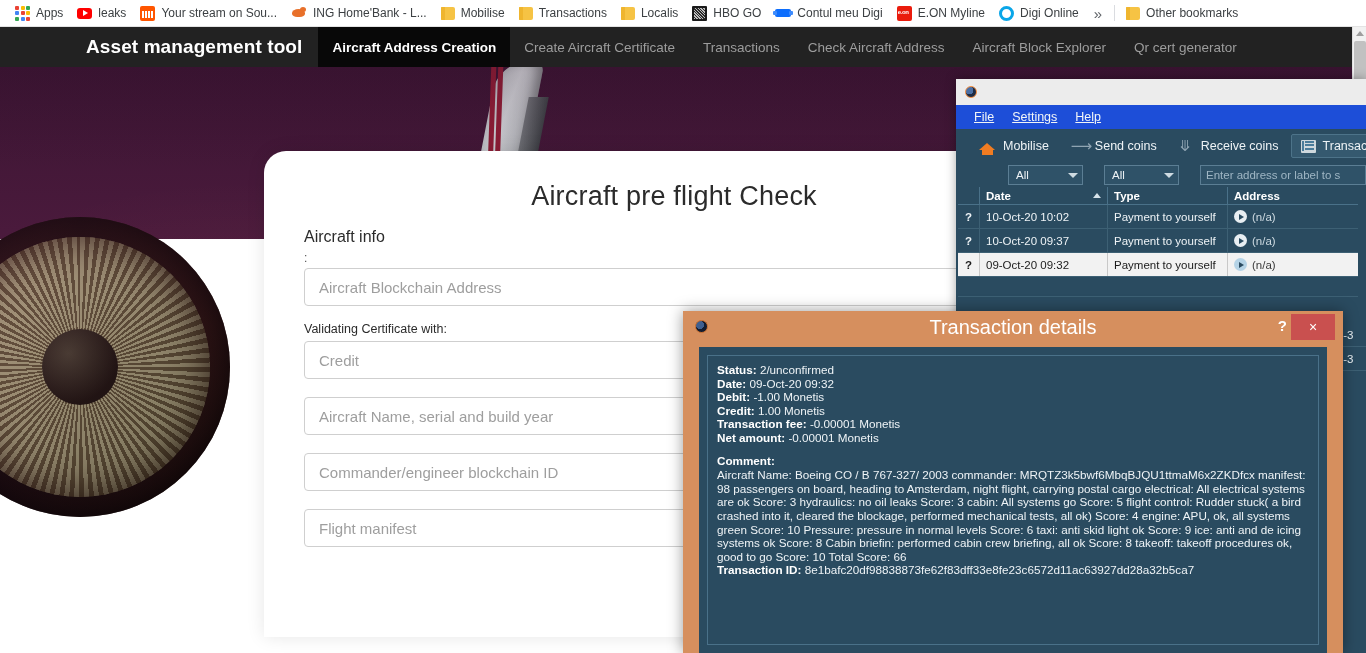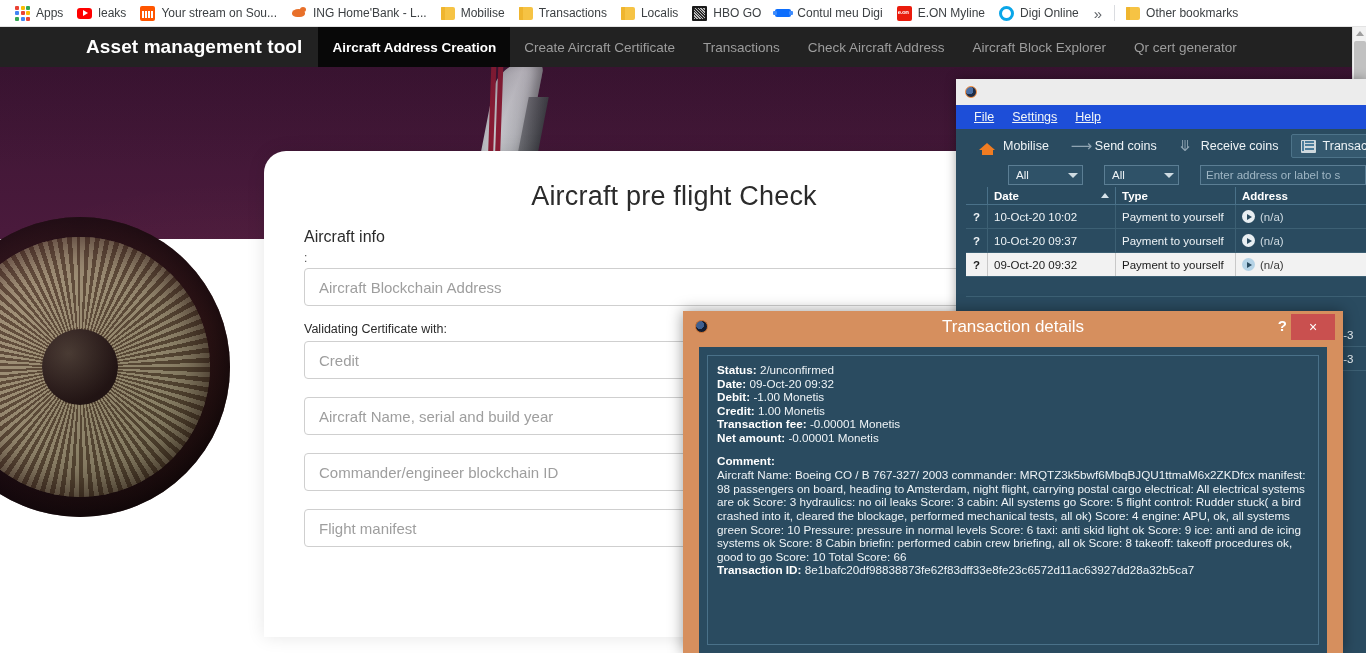--- a/index.html
+++ b/index.html
@@ -226,21 +226,21 @@
     display:flex; align-items:center; justify-content:space-between; padding:0 4px 0 7px;
     font-size:11.5px; color:#eef3f6; cursor:pointer;
   }
   .caret { width:0;height:0;border-left:5px solid transparent;border-right:5px solid transparent;border-top:5px solid #cfdbe2; }
   .search-inp {
     flex:1; height:20px; background:#2f5268; border:1px solid #5b7e94; color:#9fb6c4;
     font-size:11.5px; padding:0 5px; outline:none; font-family:"Liberation Sans",sans-serif;
   }
   .search-inp::placeholder{color:#9fb6c4;}
 
-  .tx-table { margin-left:10px; width:400px; }
+  .tx-table { margin-left:2px; width:400px; }
   .tx-head { display:flex; height:18px; background:#2a4b60; border-bottom:1px solid #4a7189; }
   .th { font-size:11.5px; color:#ffffff; font-weight:bold; display:flex; align-items:center; padding-left:6px; border-right:1px solid #4a7189; }
   .th.c0{width:22px;} .th.c1{width:128px; justify-content:space-between; padding-right:6px;}
   .th.c2{width:120px;} .th.c3{flex:1; border-right:none;}
   .sort-asc { width:0;height:0;border-left:4px solid transparent;border-right:4px solid transparent;border-bottom:5px solid #d7e3ea; }
   .tx-row { display:flex; height:24px; border-bottom:1px solid #3d6074; }
   .tx-row.sel-row { background:#f2f2f2; }
   .td { font-size:11.5px; color:#eef3f6; display:flex; align-items:center; padding-left:6px; border-right:1px solid #3d6074; }
   .tx-row.sel-row .td { color:#1b1b1b; border-right-color:#c8c8c8; }
   .td.c0{width:22px; justify-content:center; padding-left:0; font-weight:bold;}
@@ -262,21 +262,21 @@
     box-shadow:0 0 14px rgba(0,0,0,.4);
     overflow:hidden;
   }
   .dlg-title { height:32px; position:relative; display:flex; align-items:center; }
   .dlg-logo {
     position:absolute; left:12px; top:9px;
     width:13px;height:13px;border-radius:50%;
     background:radial-gradient(circle at 35% 35%, #3f5f8f 0 40%, #121c30 42% 100%);
     border:1px solid #c06a2e;
   }
-  .dlg-title-text { flex:1; text-align:center; font-size:17px; color:#ffffff; }
+  .dlg-title-text { flex:1; text-align:center; font-size:20px; color:#ffffff; }
   .dlg-help { position:absolute; right:56px; top:6px; font-size:15px; color:#ffffff; font-weight:bold; cursor:pointer; }
   .dlg-close {
     position:absolute; right:8px; top:3px; width:44px; height:26px;
     background:#c9504f; color:#fff; font-size:14px; display:flex; align-items:center; justify-content:center; cursor:pointer;
   }
   .dlg-inner {
     position:absolute; left:16px; top:36px; width:628px; height:306px; background:#2a4b60;
     padding:8px;
   }
   .dlg-text {

